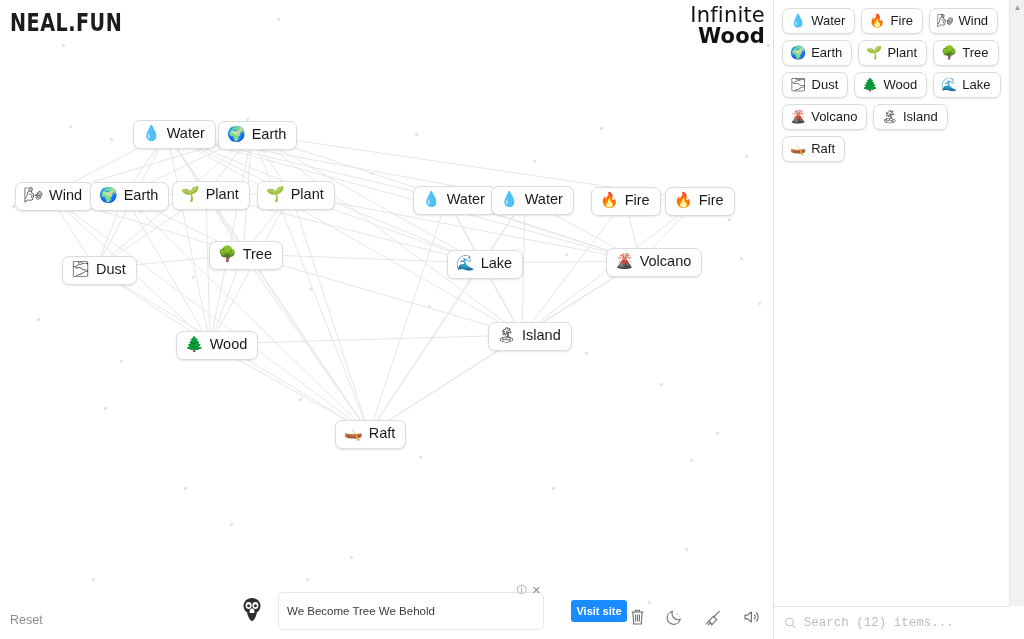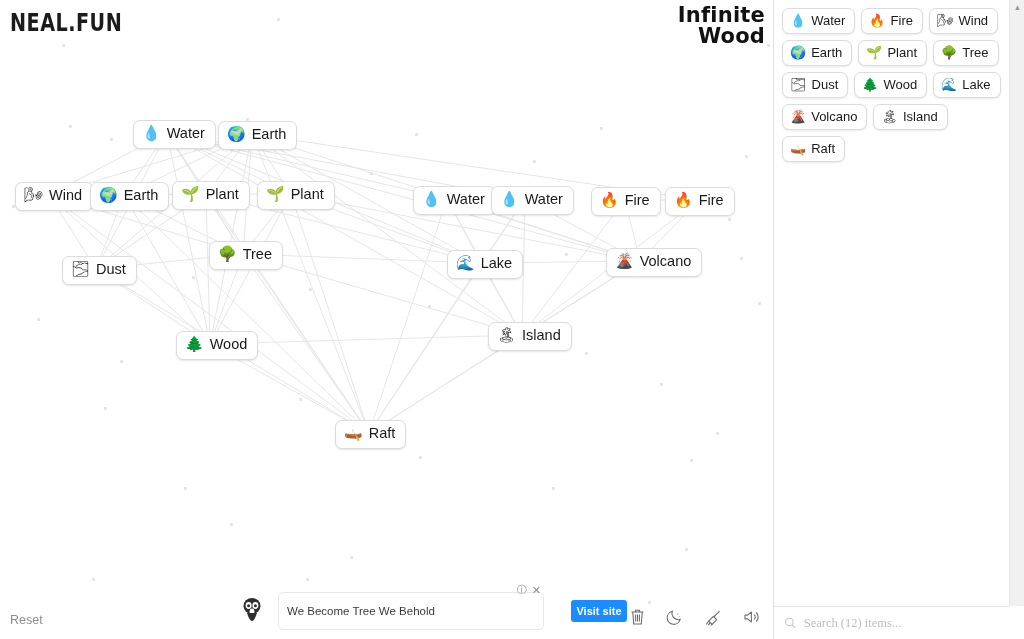--- a/index.html
+++ b/index.html
@@ -50,21 +50,21 @@
   
   #game-title {
     position: absolute;
     right: 8px; top: 5px;
     text-align: right;
     line-height: 1.02;
     color: #111;
   }
   #game-title .line1 {
     font-size: 21px;
-    font-weight: 700;
+    font-weight: 400;
     letter-spacing: 0.2px;
     font-family: "DejaVu Sans", sans-serif;
   }
   #game-title .line2 {
     font-size: 21px;
     font-weight: 700;
     letter-spacing: 0.2px;
     font-family: "DejaVu Sans", sans-serif;
   }
 
@@ -179,21 +179,21 @@
     padding: 0 10px;
     border-top: 1px solid #e4e4e4;
     flex: 0 0 auto;
     margin-right: 15px;
   }
   #search-input {
     border: 0;
     outline: 0;
     font-size: 12.5px;
     color: #b91c1c;
-    font-family: Liberation Serif, serif;
+    font-family: Liberation Mono, monospace;
     width: 100%;
     background: transparent;
   }
   #search-input::placeholder { color: #bdbdbd; }
 
   
   #reset-link {
     position: absolute;
     left: 10px; bottom: 12px;
     font-size: 12.5px;

